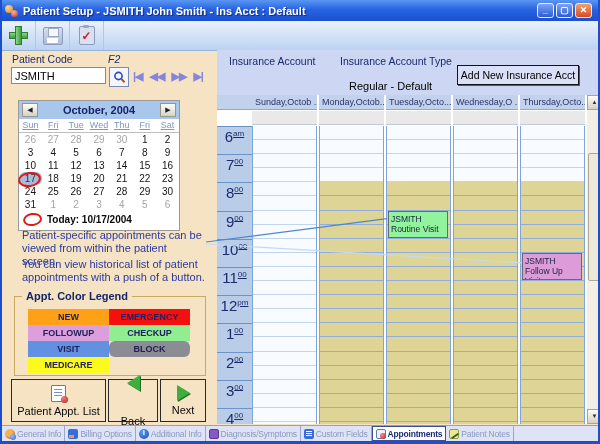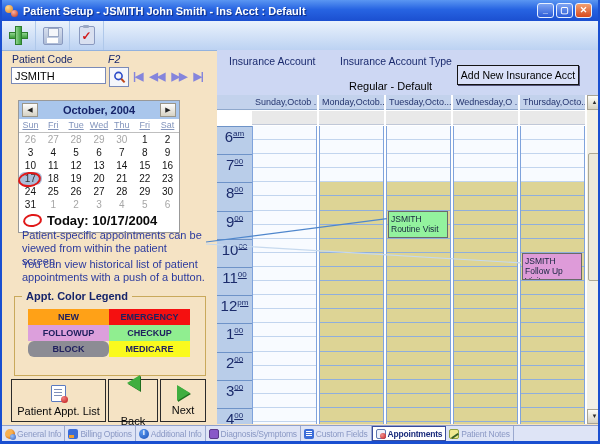--- a/index.html
+++ b/index.html
@@ -43,21 +43,21 @@
   .cal-head{height:18px;background:#A9C6EC;display:flex;align-items:center;justify-content:space-between;padding:0 3px;}
   .cal-nav{width:16px;height:14px;background:linear-gradient(#FDFDFD,#D6D2C4);border:1px solid #9A968A;font-size:7px;line-height:12px;text-align:center;color:#222;box-sizing:border-box;}
   .cal-title{font-size:11px;font-weight:bold;color:#16246A;}
   .cal-dow{display:grid;grid-template-columns:repeat(7,1fr);font-size:9px;color:#8294BC;border-bottom:1px solid #BFBFBF;}
   .cal-dow span{text-align:center;height:13px;line-height:13px;text-decoration:underline;}
   .cal-grid{display:grid;grid-template-columns:repeat(7,1fr);grid-auto-rows:13px;font-size:10px;color:#141414;}
   .cal-grid span{text-align:center;line-height:13px;position:relative;}
   .cal-grid .muted{color:#A6A6A6;}
   .cal-grid .sel{background:#A9BDD9;border-radius:6px;color:#303030;}
   .cal-grid .sel::after{content:"";position:absolute;left:-1px;top:0;width:19px;height:11px;border:2px solid #E01818;border-radius:50%;transform:rotate(-8deg);}
-  .cal-today{display:flex;align-items:center;gap:5px;padding:2px 2px 4px 4px;font-size:13px;font-weight:bold;color:#0A0A0A;}
+  .cal-today{display:flex;align-items:center;gap:5px;padding:2px 2px 4px 4px;font-size:10px;font-weight:bold;color:#0A0A0A;}
   .today-icon{width:15px;height:9px;border:2px solid #E01818;border-radius:50%;transform:rotate(-8deg);flex:none;}
   
   .note{position:absolute;left:20px;width:184px;font-size:11px;color:#2B3A9E;line-height:13px;}
   
   .legend{position:absolute;left:12px;top:296px;width:190px;height:78px;border:1px solid #C9A95B;}
   .legend-title{position:absolute;top:-7px;left:7px;background:#F5E3C4;padding:0 4px;font-size:11px;font-weight:bold;color:#16246A;}
   .legend-grid{position:absolute;left:13px;top:12px;display:grid;grid-template-columns:repeat(2,81px);}
   .chip{height:16px;font-size:9px;font-weight:bold;color:#20205E;display:flex;align-items:center;justify-content:center;}
   
   .abtn{position:absolute;top:379px;height:43px;border:1px solid #2A2A2A;background:transparent;display:flex;flex-direction:column;align-items:center;justify-content:center;gap:3px;font-size:11px;color:#0A0A0A;box-sizing:border-box;}
@@ -226,20 +226,21 @@
   <div class="note" style="top:258px;">You can view historical list of patient appointments with a push of a button.</div>
   <div class="note" style="top:229px;">Patient-specific appointments can be viewed from within the patient screen.</div>
 
   <div class="legend">
     <div class="legend-title">Appt. Color Legend</div>
     <div class="legend-grid">
         <div class="chip" style="background: rgb(255, 161, 23);">NEW</div>
         <div class="chip" style="background: rgb(245, 16, 16);">EMERGENCY</div>
         <div class="chip" style="background: rgb(220, 159, 220);">FOLLOWUP</div>
         <div class="chip" style="background: rgb(144, 238, 144);">CHECKUP</div>
+        <div class="chip" style="background: rgb(97, 145, 224);">VISIT</div>
         <div class="chip" style="background: rgb(140, 140, 148); border-radius: 6px;">BLOCK</div>
         <div class="chip" style="background: rgb(250, 250, 30);">MEDICARE</div>
       </div>
   </div>
 
   <div class="abtn" style="left:9px;width:95px;">
     <span class="icon-list"></span>
     <span>Patient Appt. List</span>
   </div>
   <div class="abtn" style="left:106px;width:50px;gap:24px;">

